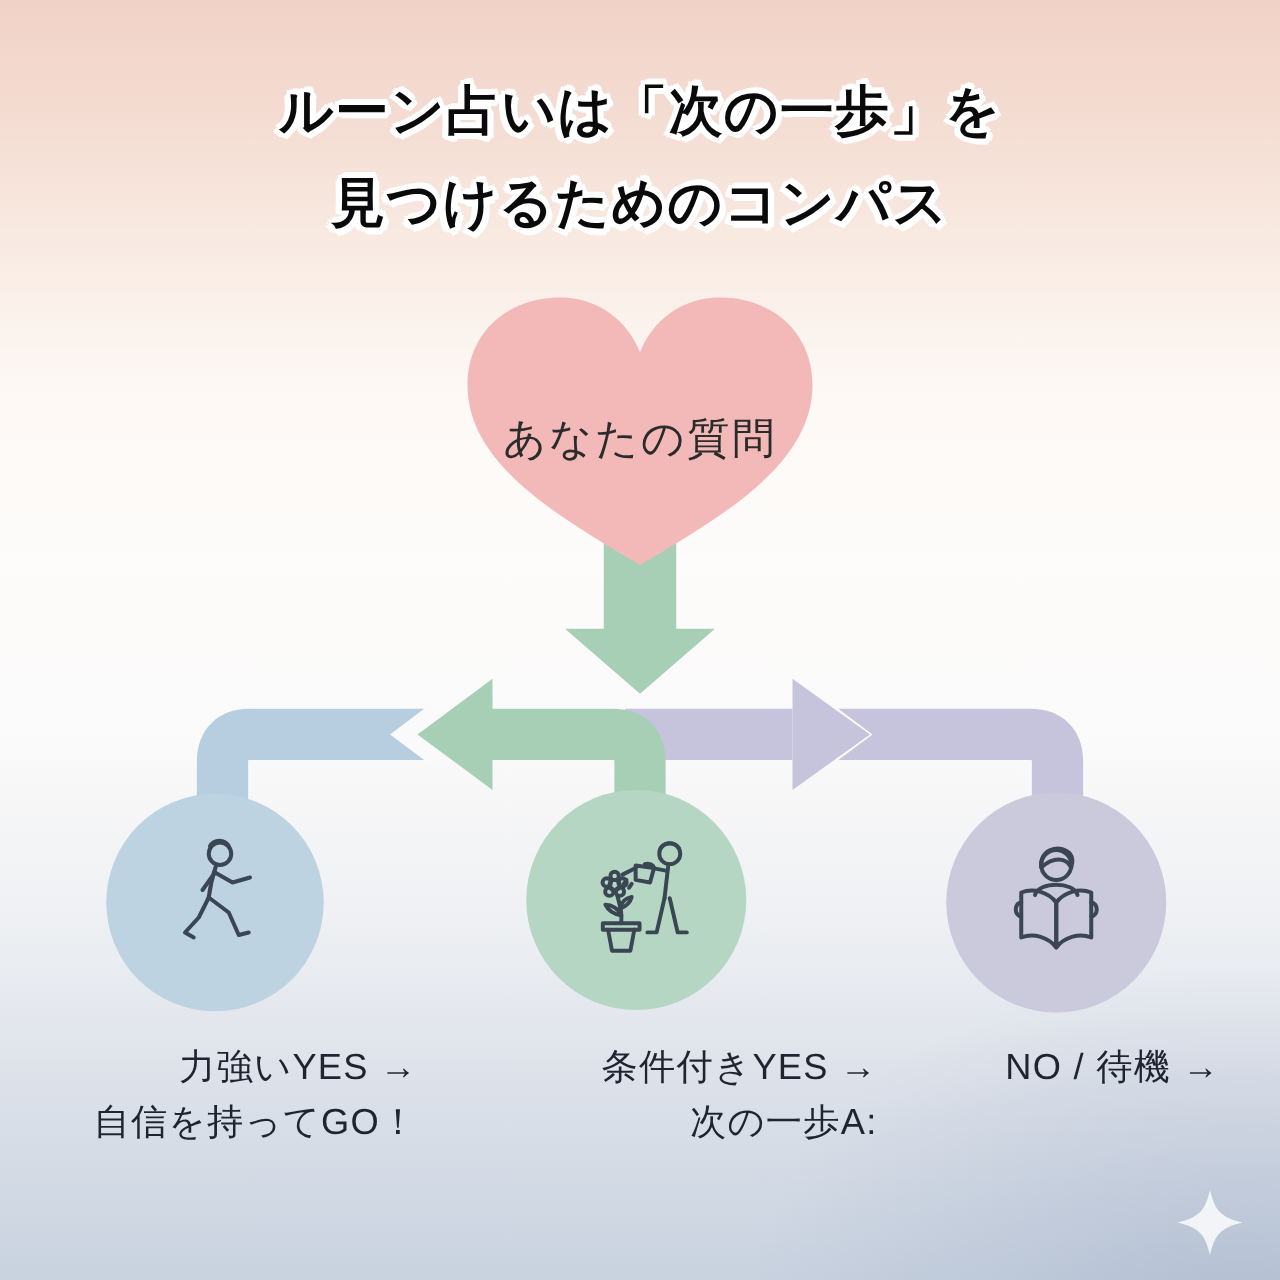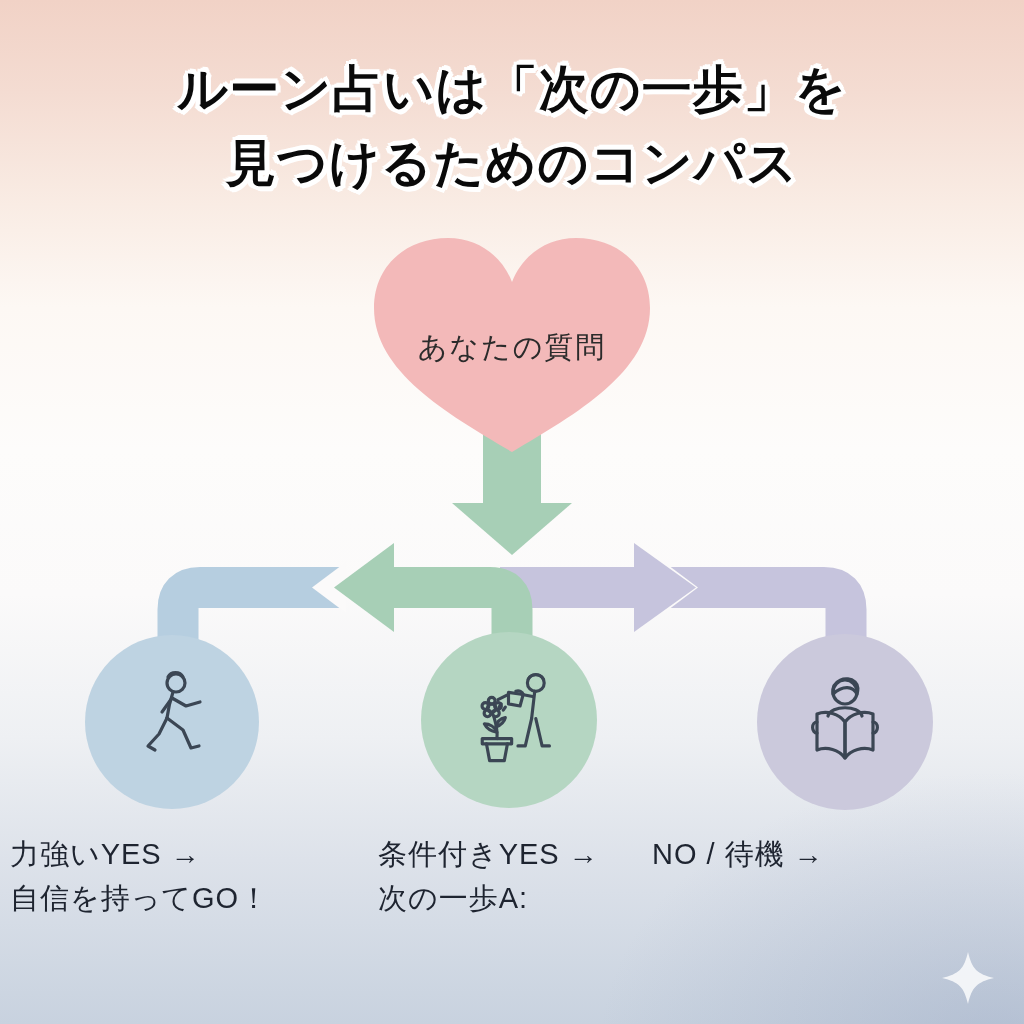--- a/index.html
+++ b/index.html
@@ -12,34 +12,34 @@
     position:absolute; inset:0; width:1024px; height:1024px;
     background:
       radial-gradient(55% 38% at 97% 102%, rgba(136,152,184,0.32), rgba(136,152,184,0) 70%),
       linear-gradient(180deg,
         #f1d2c6 0%, #f4dcd2 9%, #f9ece4 20%, #fdf8f4 30%,
         #fdfcfb 44%, #fbfafa 58%, #eef0f3 72%, #dde2ea 84%, #c8d2df 100%);
   }
   .title {
     position:absolute; top:52px; left:0; width:1024px;
     text-align:center; color:var(--title-black,#0a0a0a);
-    font-weight:bold; font-size:50px; line-height:74px; letter-spacing:1px;
+    font-weight:bold; font-size:43px; line-height:74px; letter-spacing:1px;
     text-shadow:
       4px 0 0 #fff, -4px 0 0 #fff, 0 4px 0 #fff, 0 -4px 0 #fff,
       3px 3px 0 #fff, -3px 3px 0 #fff, 3px -3px 0 #fff, -3px -3px 0 #fff,
       5px 2px 0 #fff, -5px 2px 0 #fff, 2px 5px 0 #fff, 2px -5px 0 #fff;
   }
   .diagram-svg { position:absolute; inset:0; }
   .heart-label {
     position:absolute; top:328px; left:362px; width:300px;
-    text-align:center; font-size:29px; color:#2b2b2b; letter-spacing:2px;
+    text-align:center; font-size:34px; color:#2b2b2b; letter-spacing:2px;
   }
   .branch-label {
     position:absolute; top:832px; width:324px;
-    text-align:left; font-size:29px; line-height:44px;
+    text-align:right; font-size:29px; line-height:44px;
     color:var(--text-dark,#1e2430); letter-spacing:1px;
   }
   .branch-a { left:10px; }
   .branch-b { left:378px; }
   .branch-c { left:652px; }
 </style>
 </head>
 <body>
 
 <div class="canvas">

